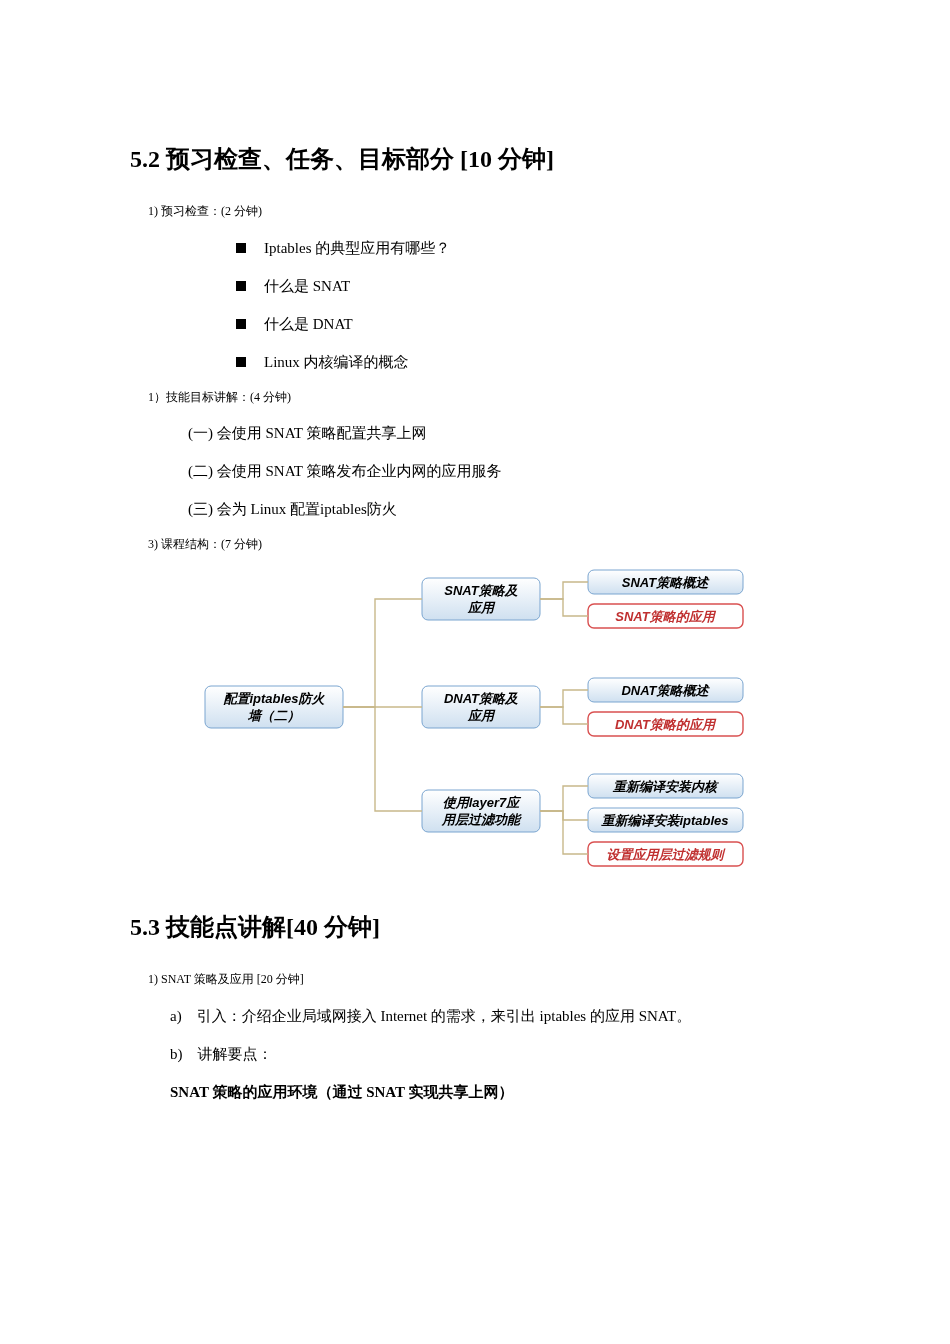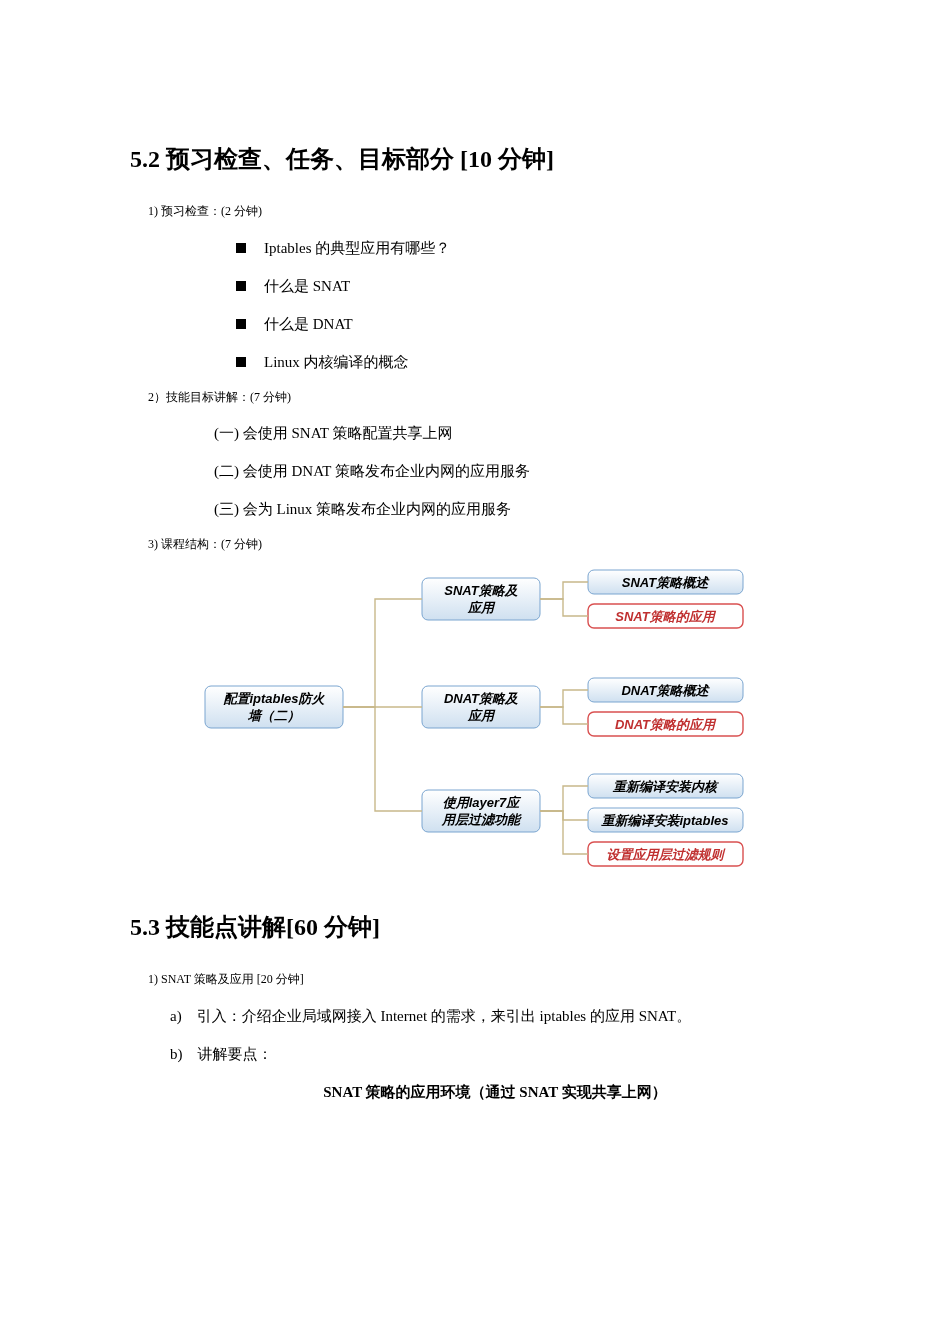--- a/index.html
+++ b/index.html
@@ -32,35 +32,34 @@
   padding-left: 36px;
 }
 .sq {
   width: 10px;
   height: 10px;
   background: #000;
   display: inline-block;
   flex-shrink: 0;
 }
 .item-sub {
-  margin-left: 84px;
+  margin-left: 58px;
   font-size: 15px;
   margin-bottom: 14px;
 }
 .item-letter {
   margin-left: 40px;
   font-size: 15px;
   margin-bottom: 14px;
 }
 .item-bold {
   margin-left: 40px;
   font-size: 15px;
   font-weight: bold;
   margin-bottom: 14px;
-  text-align: center;
 }
 svg.flowchart {
   display: block;
   margin: 10px auto 30px auto;
 }
 .fc-box-blue {
   fill: url(#gradBlue);
   stroke: #7aa5d0;
   stroke-width: 1;
 }
@@ -106,25 +105,25 @@
 </div>
 <div class="item-sq">
   <span class="sq"></span>
   <span>什么是 DNAT</span>
 </div>
 <div class="item-sq">
   <span class="sq"></span>
   <span>Linux 内核编译的概念</span>
 </div>
 
-<p class="item-1">2）技能目标讲解：(7 分钟)</p>
+<p class="item-1">1）技能目标讲解：(4 分钟)</p>
 
 <p class="item-sub">(一) 会使用 SNAT 策略配置共享上网</p>
-<p class="item-sub">(二) 会使用 DNAT 策略发布企业内网的应用服务</p>
-<p class="item-sub">(三) 会为 Linux 策略发布企业内网的应用服务</p>
+<p class="item-sub">(二) 会使用 SNAT 策略发布企业内网的应用服务</p>
+<p class="item-sub">(三) 会为 Linux 配置iptables防火</p>
 
 <p class="item-1">3) 课程结构：(7 分钟)</p>
 
 <svg class="flowchart" width="560" height="310" viewBox="0 0 560 310">
   <defs>
     <linearGradient id="gradBlue" x1="0" y1="0" x2="0" y2="1">
       <stop offset="0%" stop-color="#ffffff"></stop>
       <stop offset="100%" stop-color="#cfe0f0"></stop>
     </linearGradient>
   </defs>
@@ -174,18 +173,18 @@
   <path class="fc-line" d="M345 31 L368 31 L368 48 L393 48"></path>
 
   <path class="fc-line" d="M345 139 L368 139 L368 122 L393 122"></path>
   <path class="fc-line" d="M345 139 L368 139 L368 156 L393 156"></path>
 
   <path class="fc-line" d="M345 243 L368 243 L368 218 L393 218"></path>
   <path class="fc-line" d="M345 243 L368 243 L368 252 L393 252"></path>
   <path class="fc-line" d="M345 243 L368 243 L368 286 L393 286"></path>
 </svg>
 
-<h2>5.3 技能点讲解[60 分钟]</h2>
+<h2>5.3 技能点讲解[40 分钟]</h2>
 
 <p class="item-1">1) SNAT 策略及应用 [20 分钟]</p>
 <p class="item-letter">a)　引入：介绍企业局域网接入 Internet 的需求，来引出 iptables 的应用 SNAT。</p>
 <p class="item-letter">b)　讲解要点：</p>
 <p class="item-bold">SNAT 策略的应用环境（通过 SNAT 实现共享上网）</p>
 
 </body></html>

